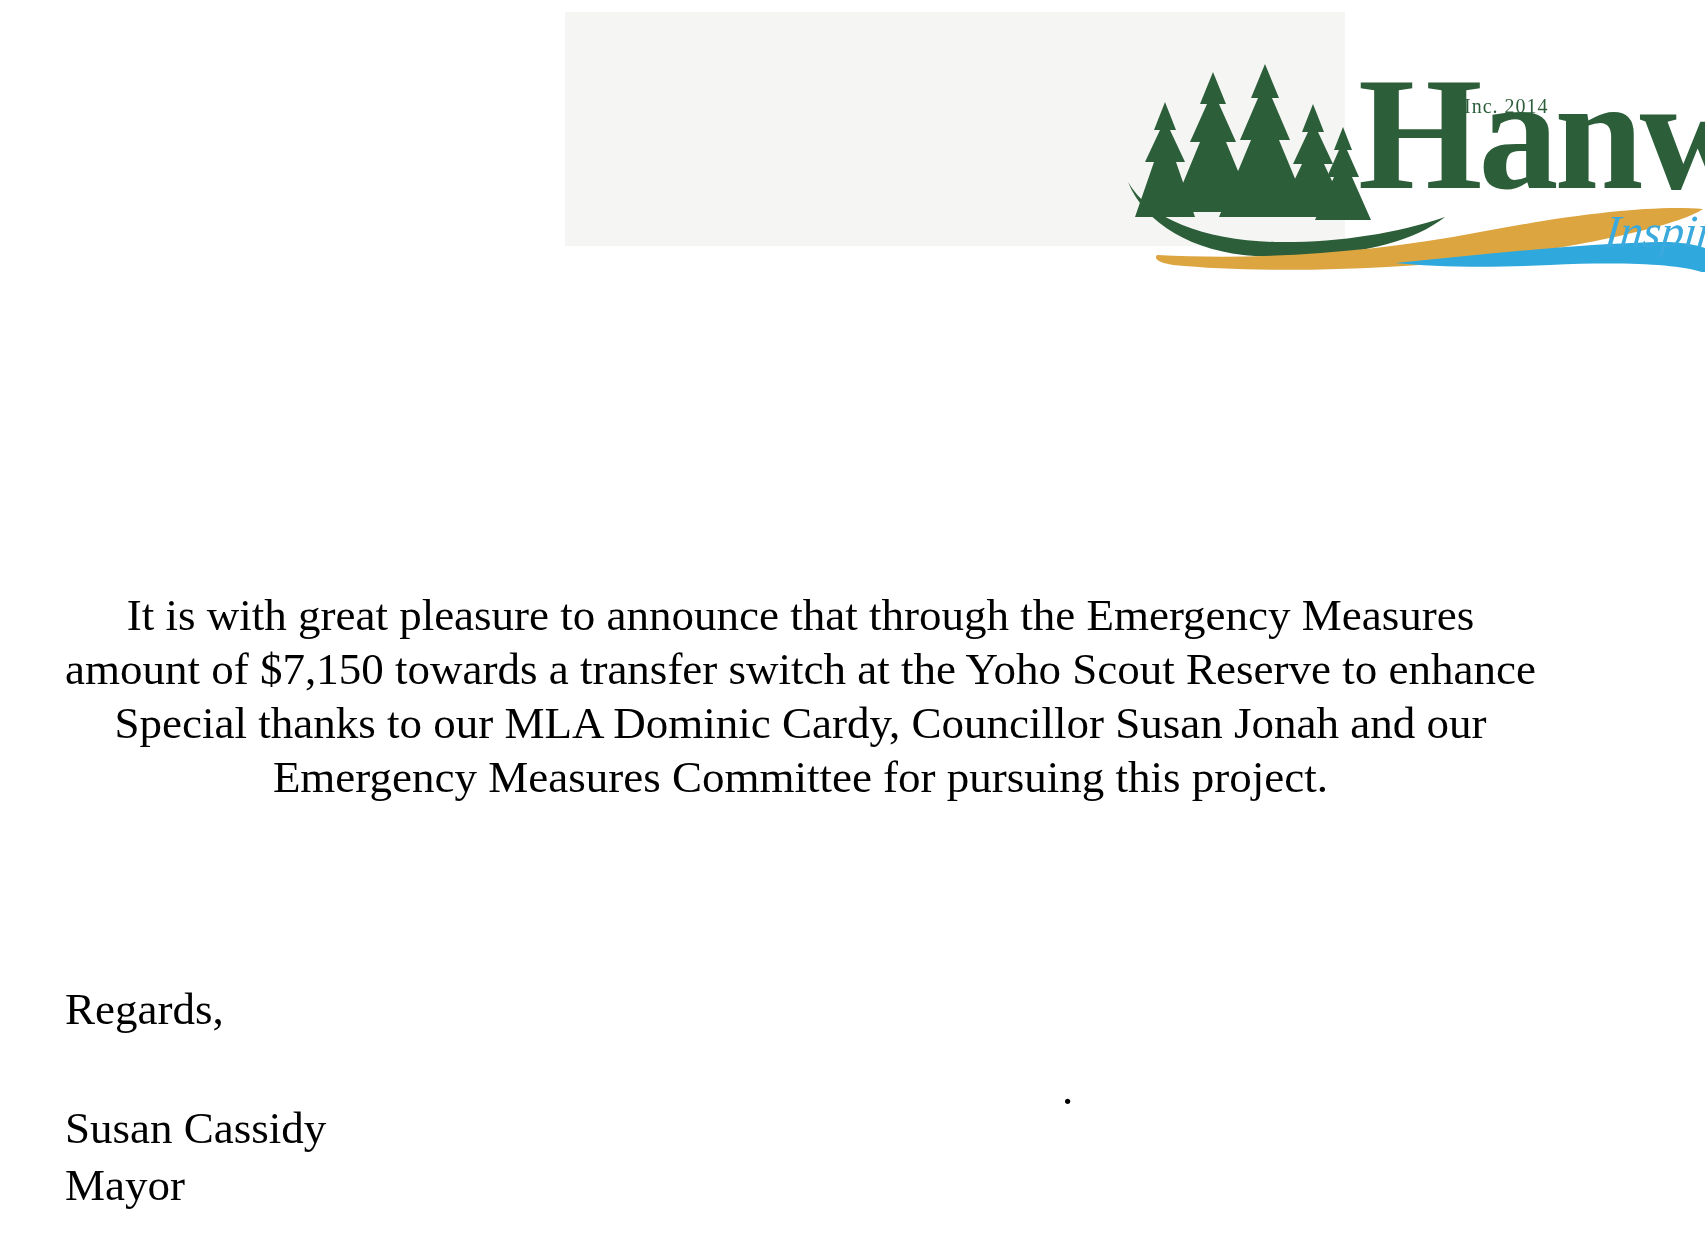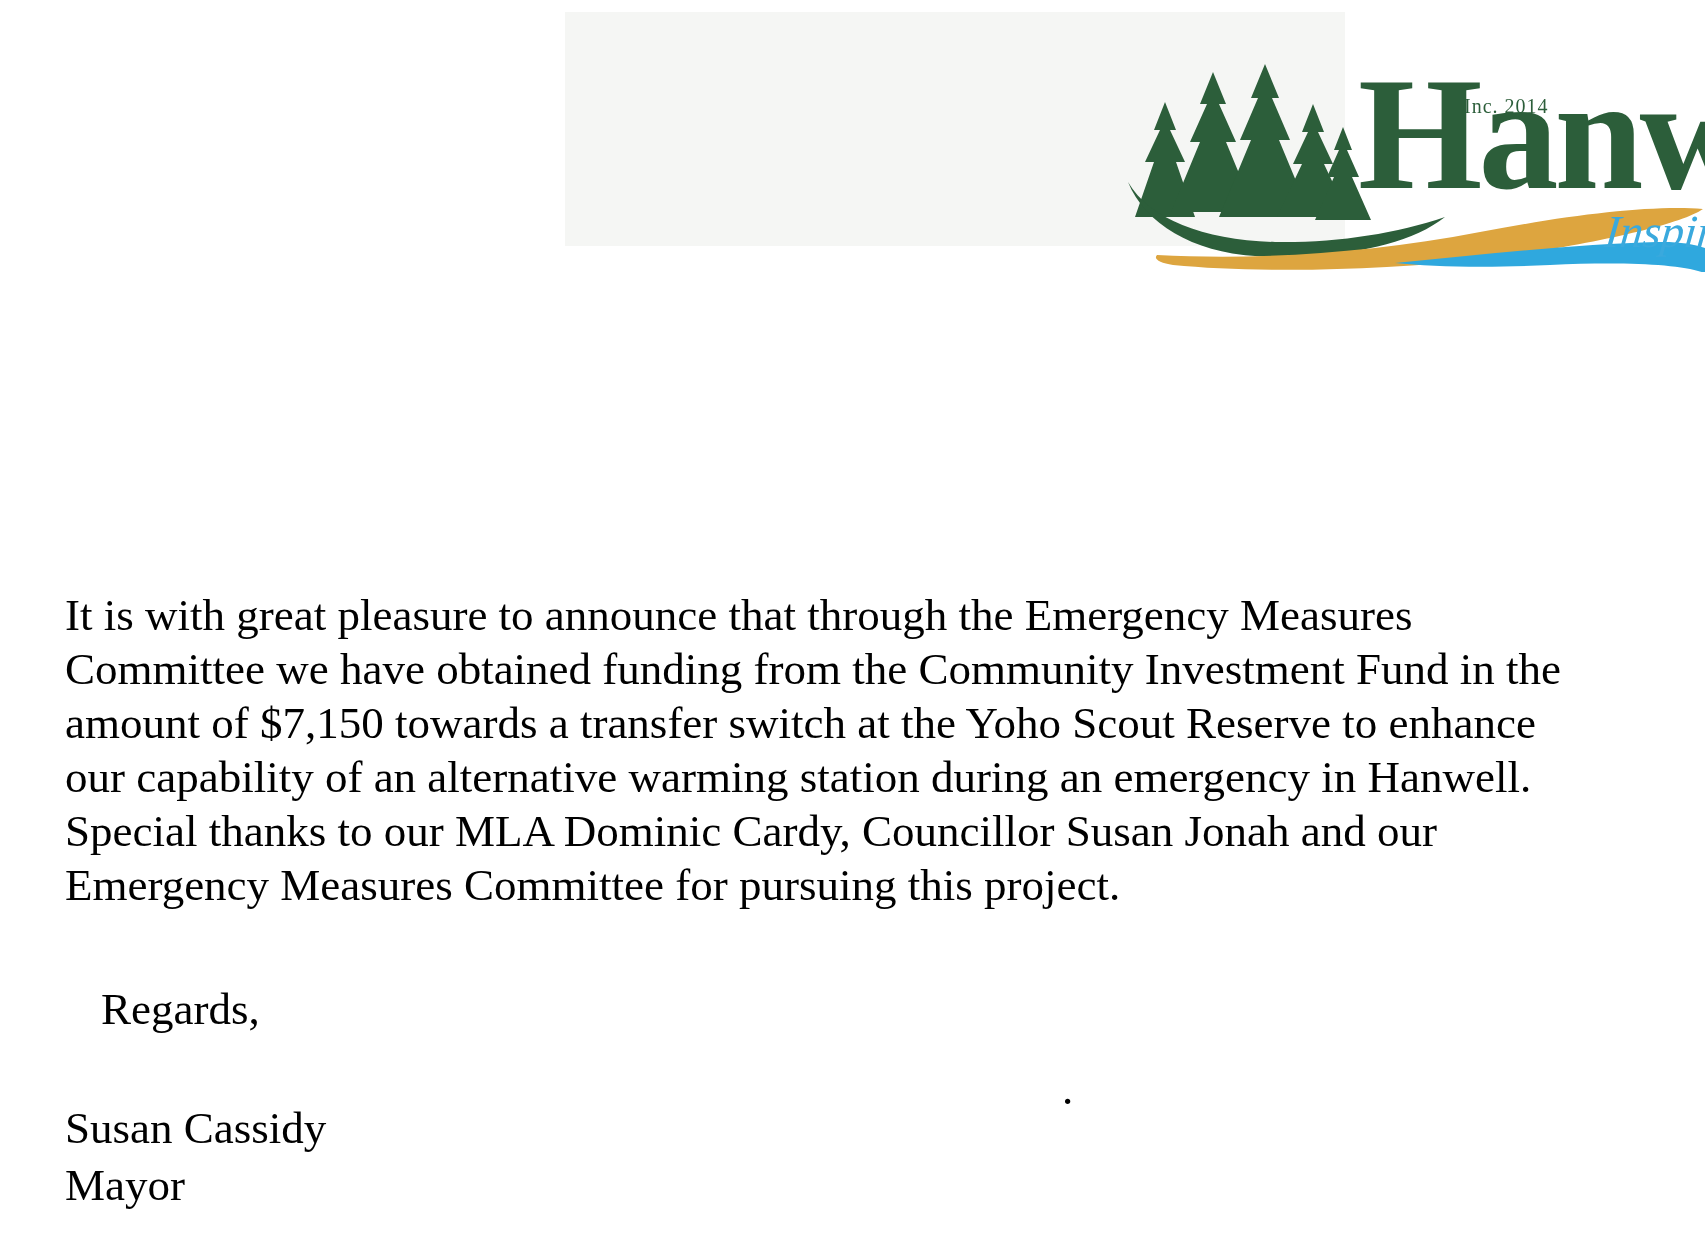--- a/index.html
+++ b/index.html
@@ -57,22 +57,22 @@
   }
   
   .letter-text{
     position:absolute;
     left:65px;
     font-size:45px;
     line-height:54px;
     white-space:nowrap;
   }
   .date-line{ top:463px; }
-  .body-par{ top:588px; }
-  .closing-line{ top:982px;margin-left:36px; }
+  .body-par{ top:588px;text-align:center; }
+  .closing-line{ top:982px; }
   .signature-block{ top:1100px; line-height:57px; }
   .stray-mark{
     position:absolute;
     left:1062px; top:1062px;
     font-size:45px;
     line-height:54px;
   }
 </style>
 </head>
 <body>
@@ -99,23 +99,21 @@
     </svg>
 
     <div class="wordmark">Hanwell</div>
     <div class="inc">Inc. 2014</div>
     <div class="tagline">Inspired by Nature</div>
   </div>
 
 
   <div class="letter-text body-par">
     <div>It is with great pleasure to announce that through the Emergency Measures</div>
-    <div>Committee we have obtained funding from the Community Investment Fund in the</div>
     <div>amount of $7,150 towards a transfer switch at the Yoho Scout Reserve to enhance</div>
-    <div>our capability of an alternative warming station during an emergency in Hanwell.</div>
     <div>Special thanks to our MLA Dominic Cardy, Councillor Susan Jonah and our</div>
     <div>Emergency Measures Committee for pursuing this project.</div>
   </div>
 
   <div class="letter-text closing-line">Regards,</div>
 
   <div class="letter-text signature-block">
     <div>Susan Cassidy</div>
     <div>Mayor</div>
   </div>

